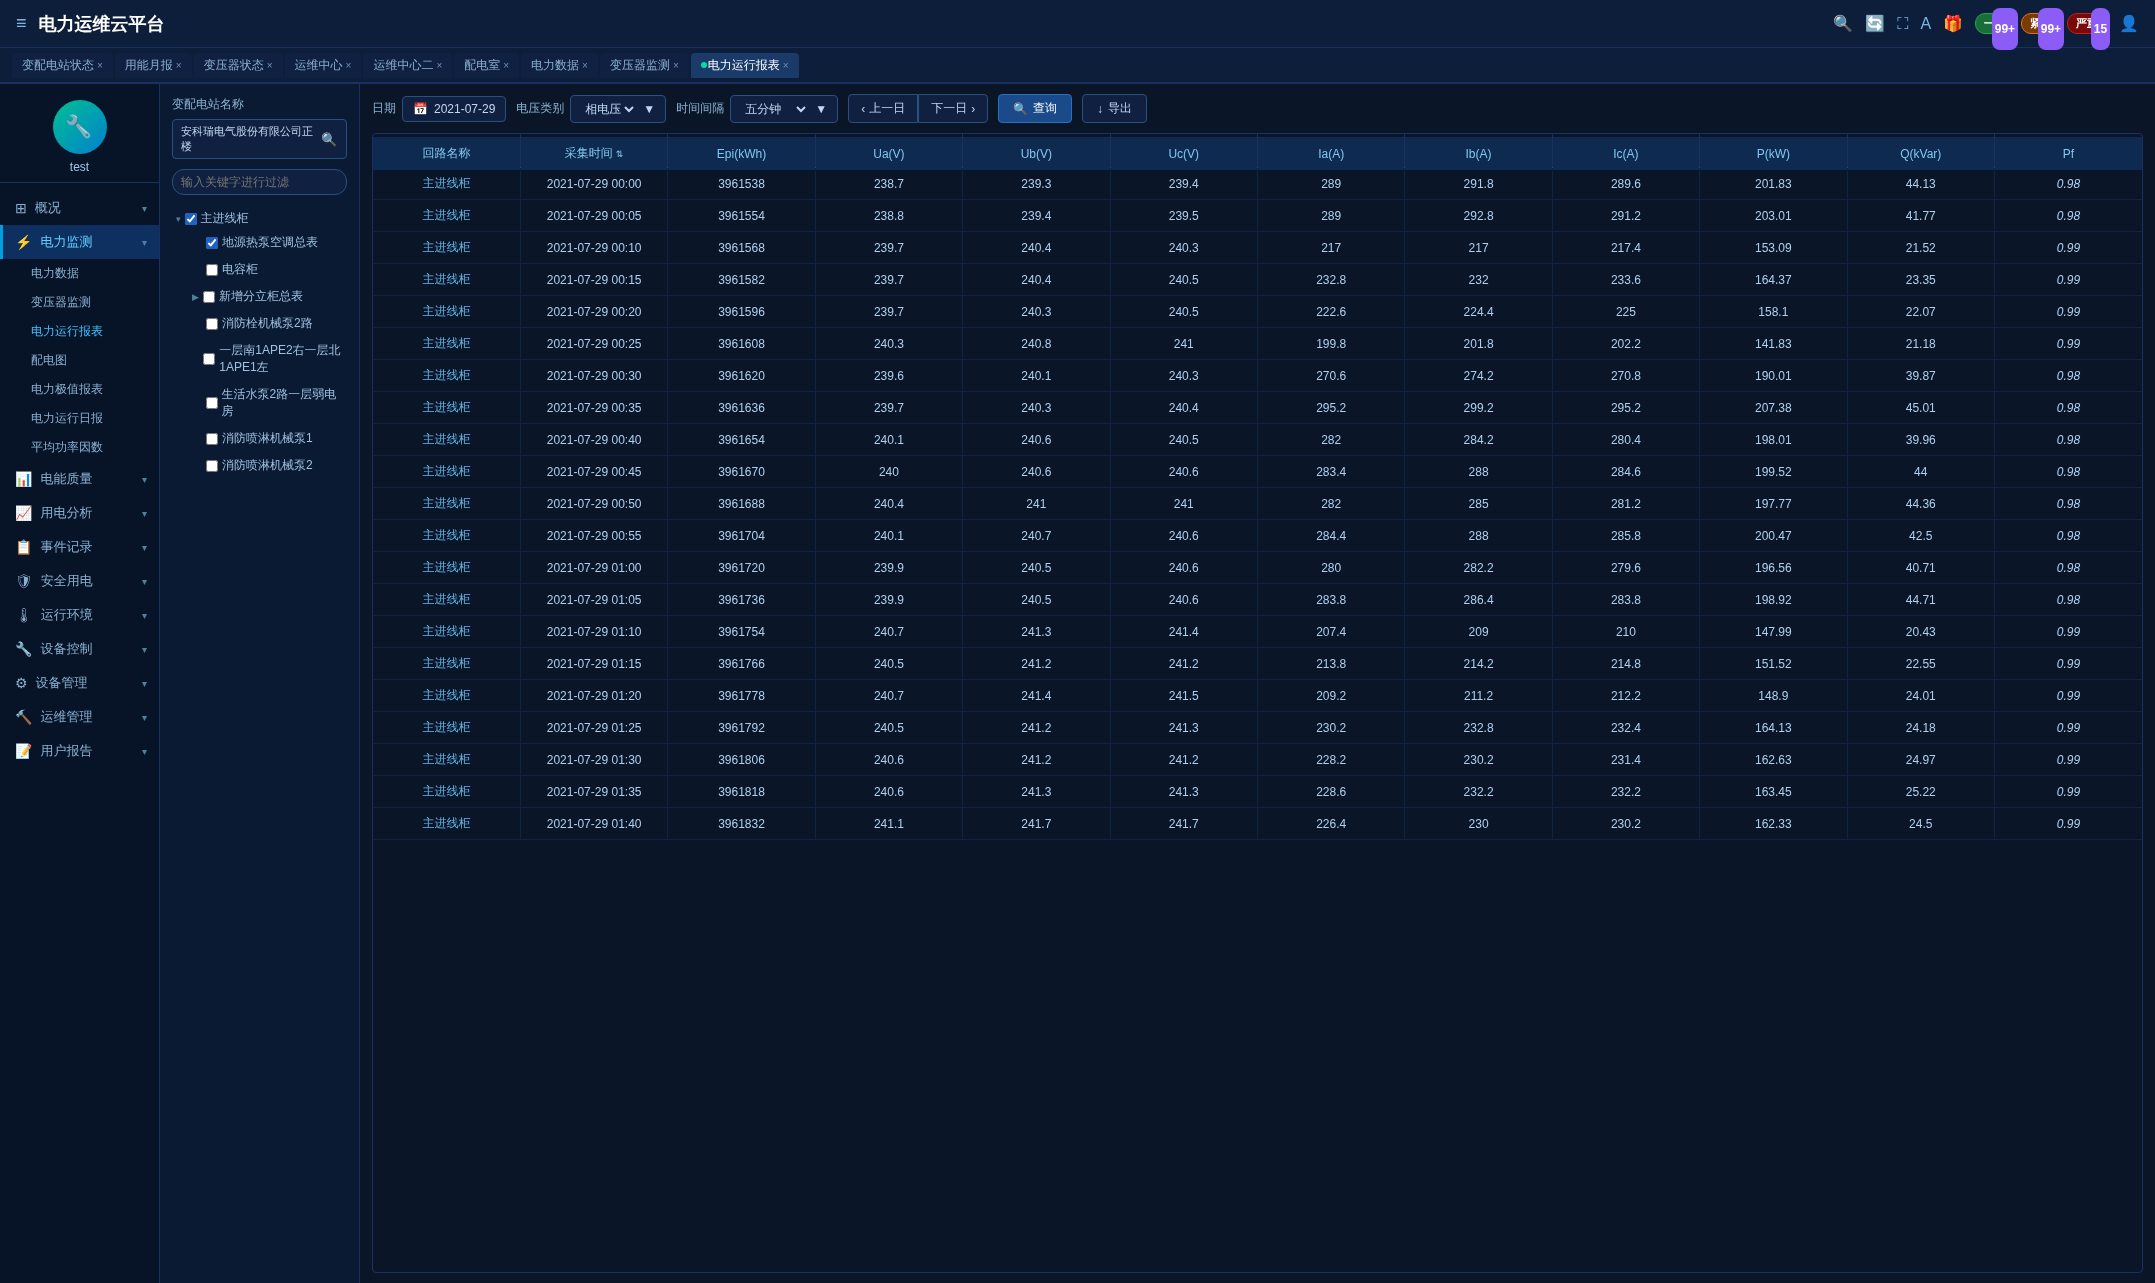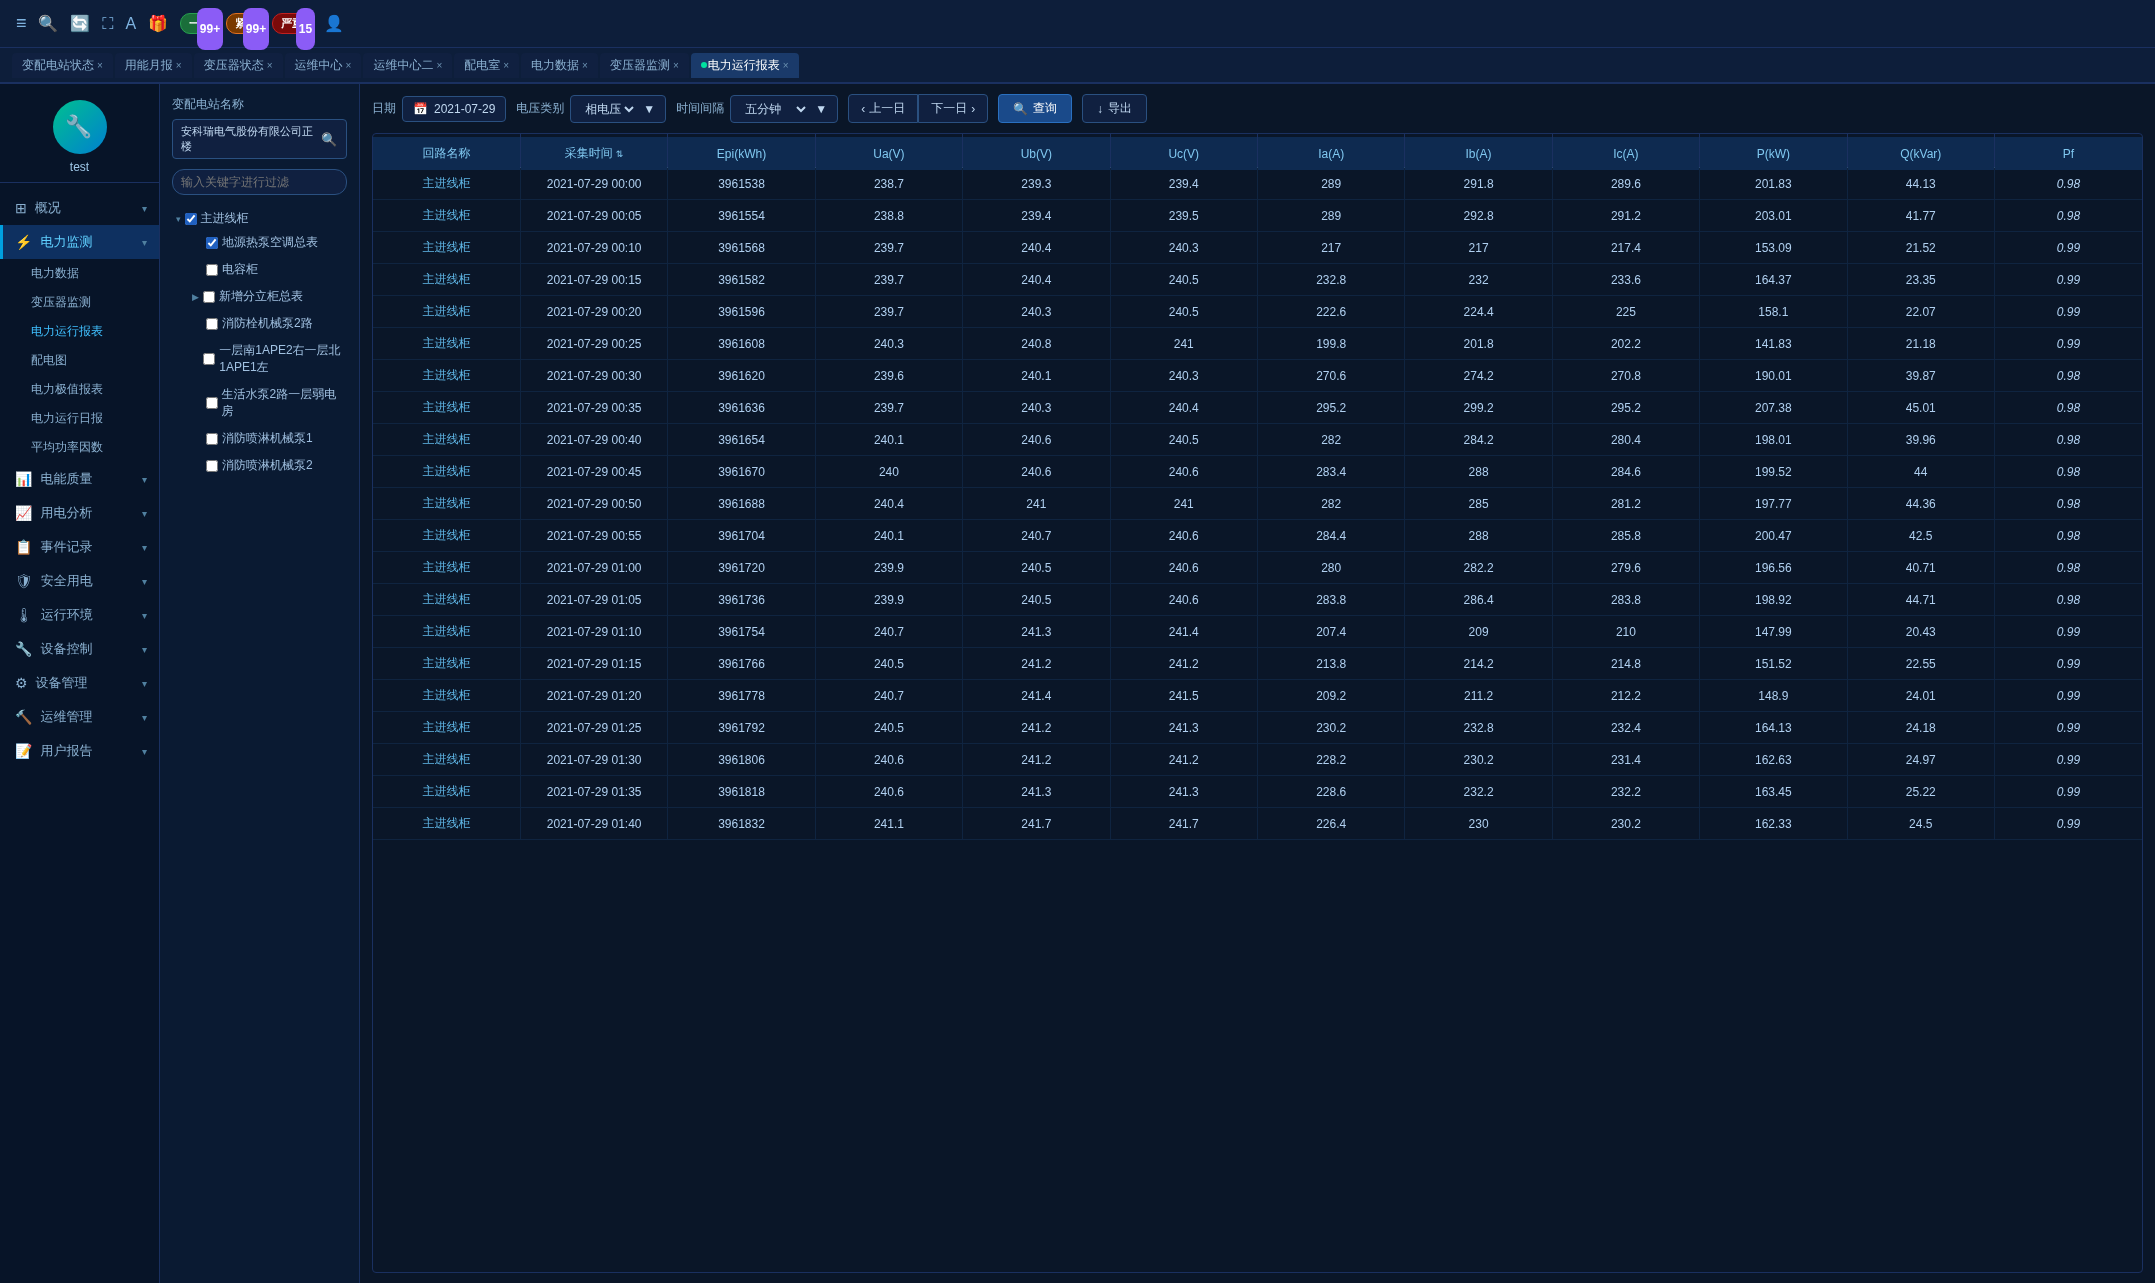--- a/index.html
+++ b/index.html
@@ -395,20 +395,21 @@
     ::-webkit-scrollbar-thumb { background: #1a4060; border-radius: 3px; }
 
     .col-sort { cursor: pointer; }
     .sort-icon { font-size: 9px; margin-left: 3px; }
   </style>
 </head>
 <body>
 
 <div class="top-bar">
   <span class="menu-icon">≡</span>
+  <span class="app-title">电力运维云平台</span>
   <div class="top-bar-actions">
     <button class="icon-btn">🔍</button>
     <button class="icon-btn">🔄</button>
     <button class="icon-btn">⛶</button>
     <button class="icon-btn">A</button>
     <button class="icon-btn">🎁</button>
     <div class="badge-group">
       <div class="badge green">
         一般
         <span class="count">99+</span>

